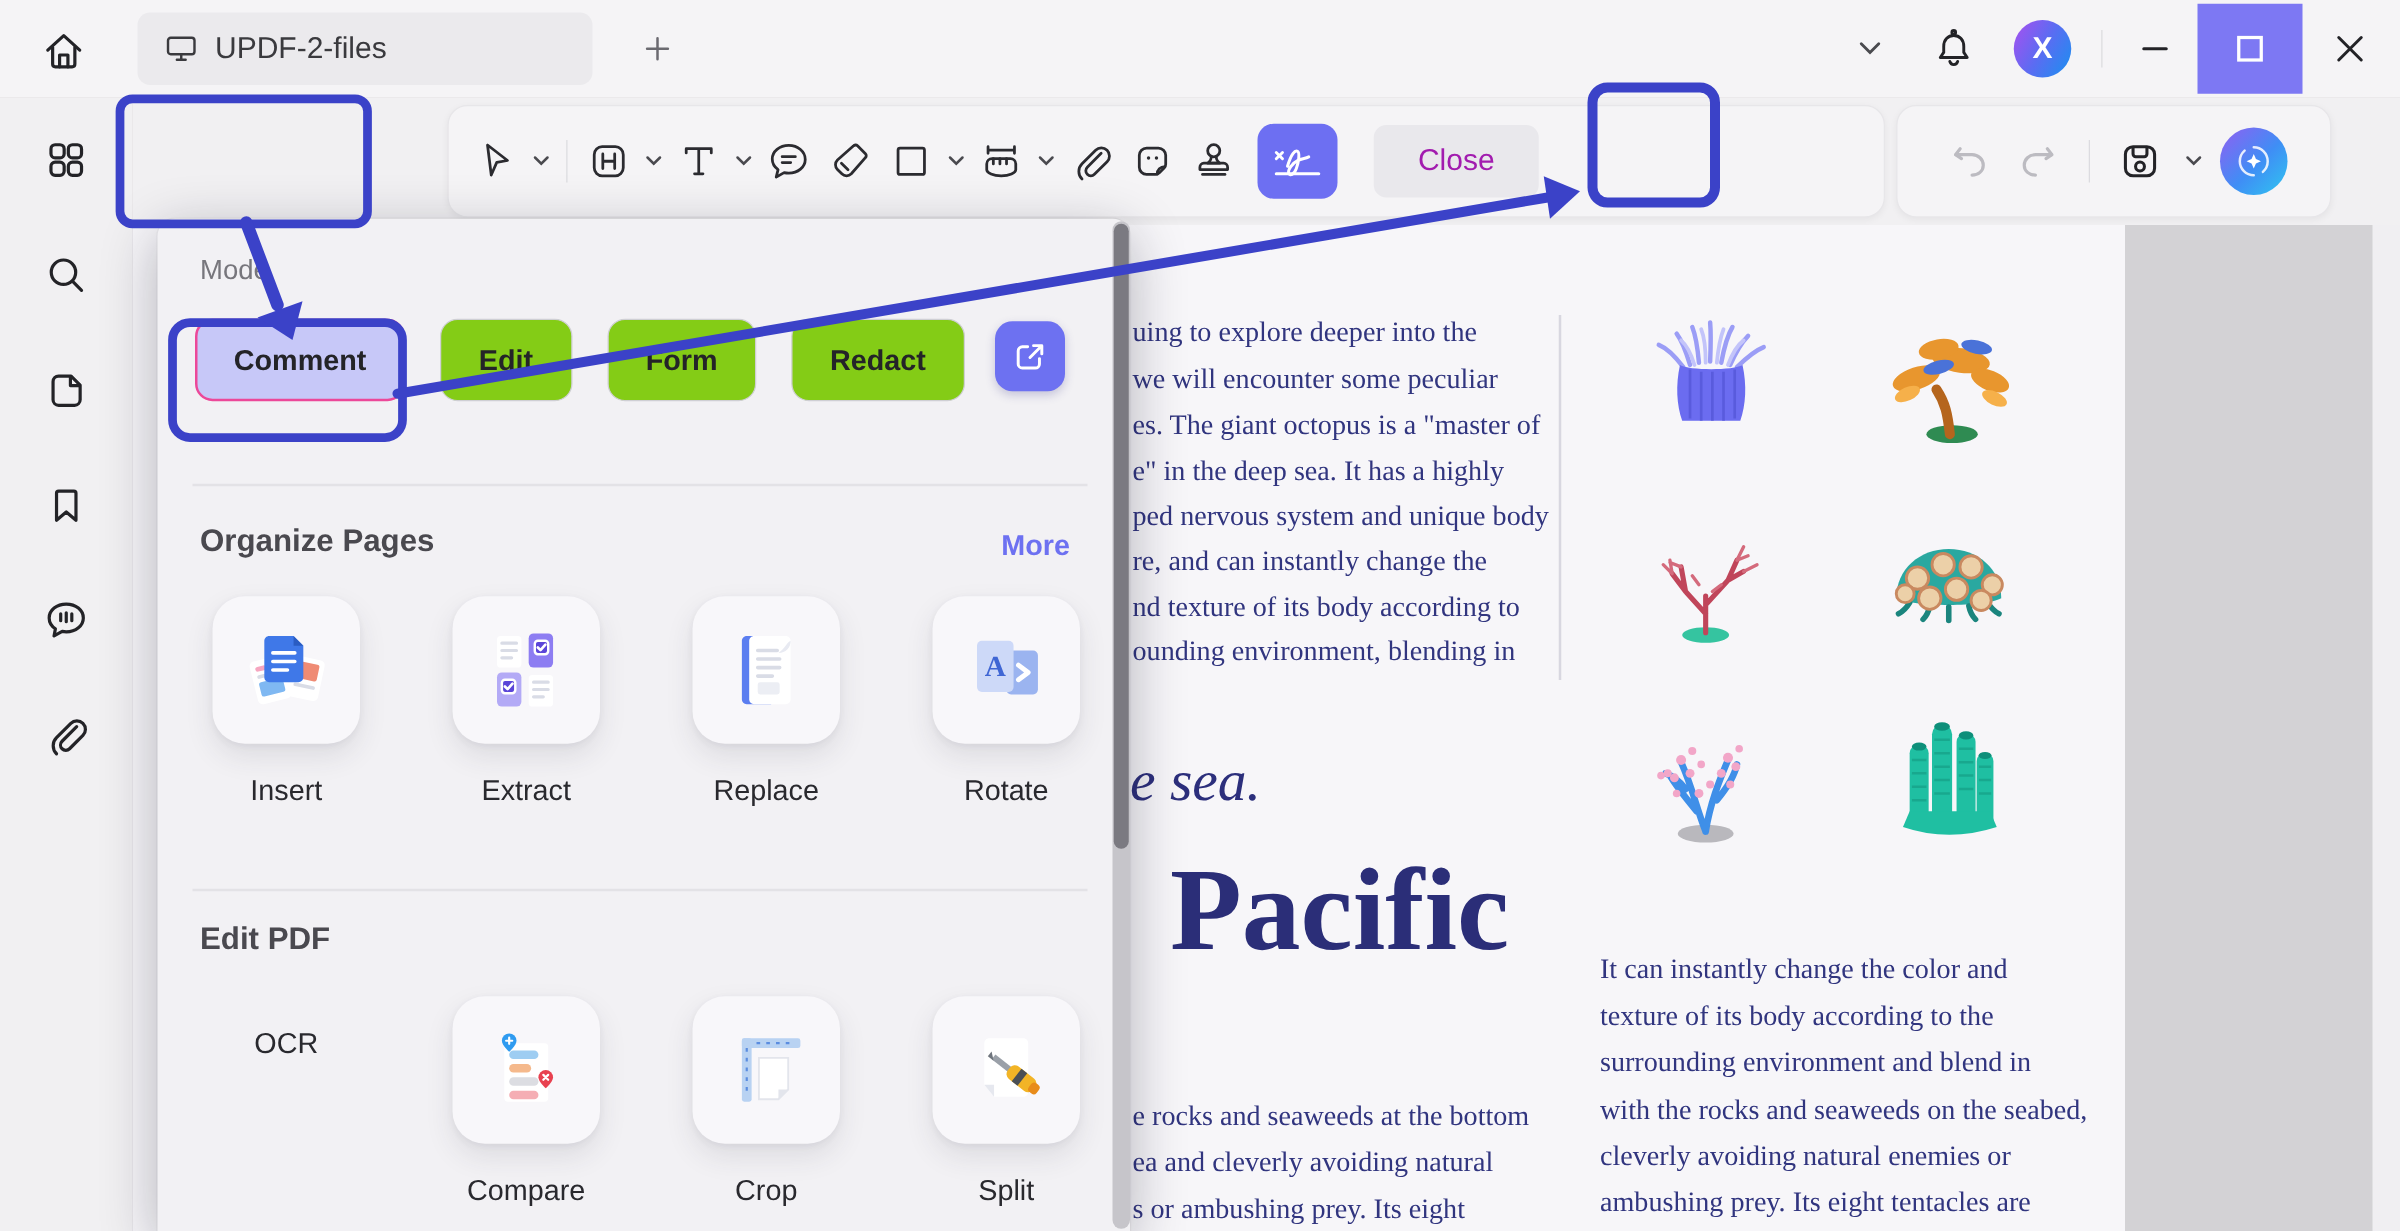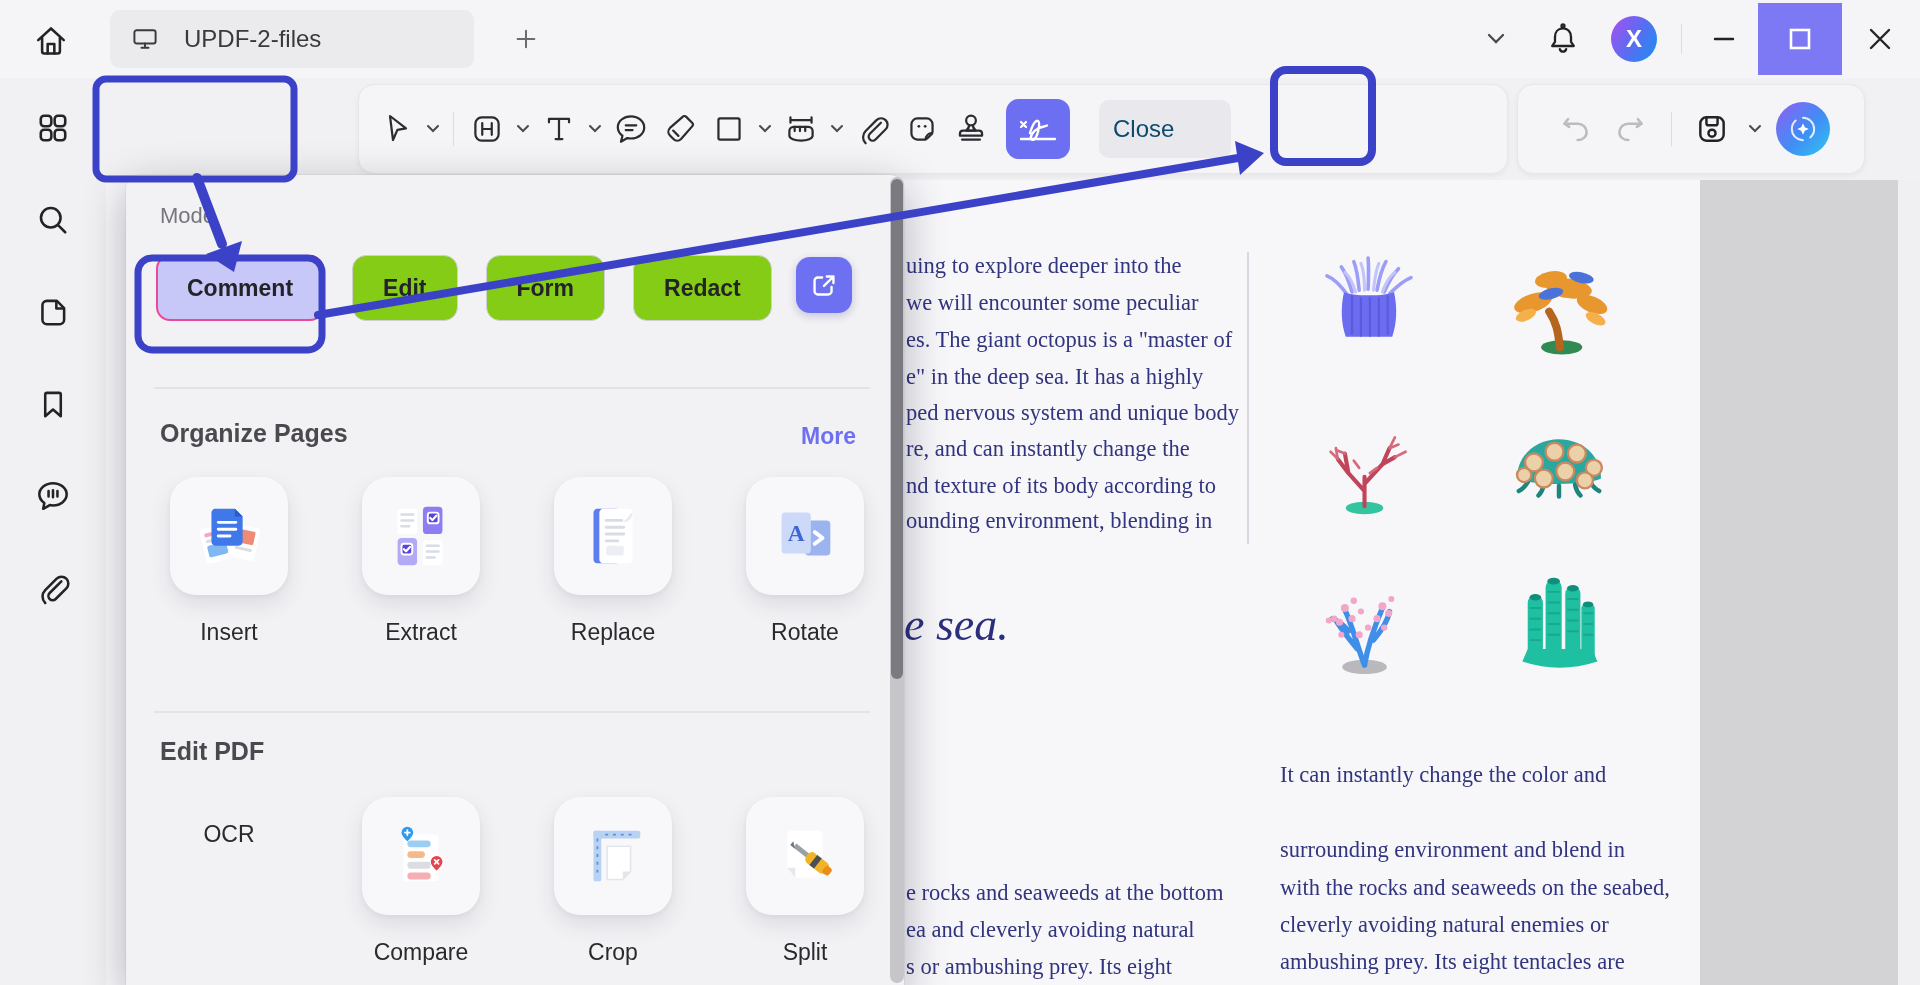--- a/index.html
+++ b/index.html
@@ -2,21 +2,21 @@
 <html><head>
 <meta charset="utf-8">
 <style>
   html,body{margin:0;padding:0;background:#9a999e;}
   .screen{position:relative;width:1920px;height:985px;background:#d3d2d5;overflow:hidden;
           font-family:"Liberation Sans",sans-serif;-webkit-font-smoothing:antialiased;}
   
   .topbar{position:absolute;left:0;top:0;width:1920px;height:78px;background:#f5f4f6;display:flex;align-items:center;}
   .icon-btn{display:flex;align-items:center;justify-content:center;border-radius:8px;}
   .home-btn{margin-left:26px;width:50px;height:50px;}
-  .tab{margin-left:34px;width:364px;height:58px;background:#ebeaed;border-radius:10px;display:flex;align-items:center;gap:24px;padding:0 20px;box-sizing:border-box;}
+  .tab{margin-left:34px;width:364px;height:58px;background:#ebeaed;border-radius:10px;display:flex;align-items:center;gap:12px;padding:0 20px;box-sizing:border-box;}
   .tab-title{font-size:24px;color:#3a3a3e;}
   .add-tab{margin-left:32px;width:40px;height:40px;}
   .topbar-spacer{flex:1;}
   .tb-chev{width:34px;height:34px;margin-right:28px;}
   .bell{width:44px;height:44px;margin-right:26px;}
   .avatar{width:46px;height:46px;border-radius:50%;background:linear-gradient(120deg,#9a55f0 10%,#5b6cf2 50%,#1f8df0 95%);
           color:#fff;font-size:24px;font-weight:700;display:flex;align-items:center;justify-content:center;margin-right:24px;}
   .win-sep{width:1px;height:30px;background:#dcdbde;margin-right:20px;}
   .min-btn{width:44px;height:44px;margin-right:12px;}
   .max-btn{width:84px;height:72px;background:#7d78f3;display:flex;align-items:center;justify-content:center;margin-right:14px;}
@@ -29,22 +29,22 @@
   .tools-btn{position:absolute;left:10px;top:16px;width:164px;height:68px;background:#6d6ff2;border-radius:12px;
              display:flex;align-items:center;justify-content:center;gap:10px;color:#fff;font-size:25px;font-weight:700;
              box-shadow:0 3px 8px rgba(40,40,90,.22);}
   .tool-group{position:absolute;left:252px;top:6px;width:1150px;height:90px;background:#f5f4f6;border:1px solid #e7e6e9;
               border-radius:16px;display:flex;align-items:center;padding:0 16px;gap:5px;box-sizing:border-box;
               box-shadow:0 2px 6px rgba(0,0,0,.05);}
   .tbtn{width:44px;height:44px;display:flex;align-items:center;justify-content:center;border-radius:8px;}
   .chev{width:18px;height:44px;display:flex;align-items:center;justify-content:center;}
   .vdiv{width:1px;height:34px;background:#dcdbe0;margin:0 6px;}
   .sig-tile{width:64px;height:60px;background:#6d6ff2;border-radius:13px;display:flex;align-items:center;justify-content:center;margin-left:8px;}
-  .close-doc{margin-left:24px;min-width:104px;height:58px;background:#e9e8ec;border-radius:10px;display:flex;align-items:center;
-             font-size:24px;color:#0c4a6e;padding:0 14px;}
+  .close-doc{margin-left:24px;min-width:104px;height:58px;background:#e9e8ec;border-radius:10px;display:flex;align-items:center;justify-content:center;
+             font-size:24px;color:#a21caf;padding:0 14px;}
   .right-group{position:absolute;left:1411px;top:6px;width:348px;height:90px;background:#f5f4f6;border:1px solid #e7e6e9;border-radius:16px;
                display:flex;align-items:center;justify-content:center;gap:12px;box-sizing:border-box;box-shadow:0 2px 6px rgba(0,0,0,.05);}
   .ai-btn{width:54px;height:54px;border-radius:50%;background:linear-gradient(135deg,#8a63f2 5%,#3f8ef5 55%,#2fc6f0 100%);
           display:flex;align-items:center;justify-content:center;}
   
   .workspace{position:absolute;left:106px;top:180px;width:1814px;height:805px;background:#d3d2d5;}
   .page{position:absolute;left:0;top:0;width:1594px;height:805px;background:#f7f6f9;}
   .right-scroll{position:absolute;right:0;top:0;width:22px;height:805px;background:#f0eff2;}
   .doc-line{position:absolute;left:800px;font-family:Liberation Serif, serif;font-size:22.5px;color:#31357f;white-space:nowrap;}
   .col2-line{left:1174px;}
@@ -323,26 +323,28 @@
       <div class="doc-line" style="top:110px">we will encounter some peculiar</div>
       <div class="doc-line" style="top:147px">es. The giant octopus is a "master of</div>
       <div class="doc-line" style="top:184px">e" in the deep sea. It has a highly</div>
       <div class="doc-line" style="top:220px">ped nervous system and unique body</div>
       <div class="doc-line" style="top:256px">re, and can instantly change the</div>
       <div class="doc-line" style="top:328px">ounding environment, blending in</div>
       <div class="doc-line" style="top:293px">nd texture of its body according to</div>
       <div class="col-rule"></div>
 
       <div class="doc-heading">e sea.</div>
+      <div class="doc-title">Pacific</div>
 
       <div class="doc-line" style="top:700px">e rocks and seaweeds at the bottom</div>
       <div class="doc-line" style="top:737px">ea and cleverly avoiding natural</div>
       <div class="doc-line" style="top:774px">s or ambushing prey. Its eight</div>
 
       <div class="doc-line col2-line" style="top:582px">It can instantly change the color and</div>
+      <div class="doc-line col2-line" style="top:620px">texture of its body according to the</div>
       <div class="doc-line col2-line" style="top:695px">with the rocks and seaweeds on the seabed,</div>
       <div class="doc-line col2-line" style="top:657px">surrounding environment and blend in</div>
       <div class="doc-line col2-line" style="top:732px">cleverly avoiding natural enemies or</div>
       <div class="doc-line col2-line" style="top:769px">ambushing prey. Its eight tentacles are</div>
 
       <div class="img-grid">
         <div class="img-cell">
           <svg width="144" height="134" viewBox="0 0 150 150" fill="none">
             <g stroke="#9b9df6" stroke-width="4" stroke-linecap="round">
               <path d="M50 68 Q38 52 28 48M56 66 Q50 46 44 38M64 64 Q62 42 58 32M74 63 Q75 40 74 28M84 64 Q88 42 94 32M92 66 Q100 48 108 40M98 68 Q112 54 122 50"></path>

